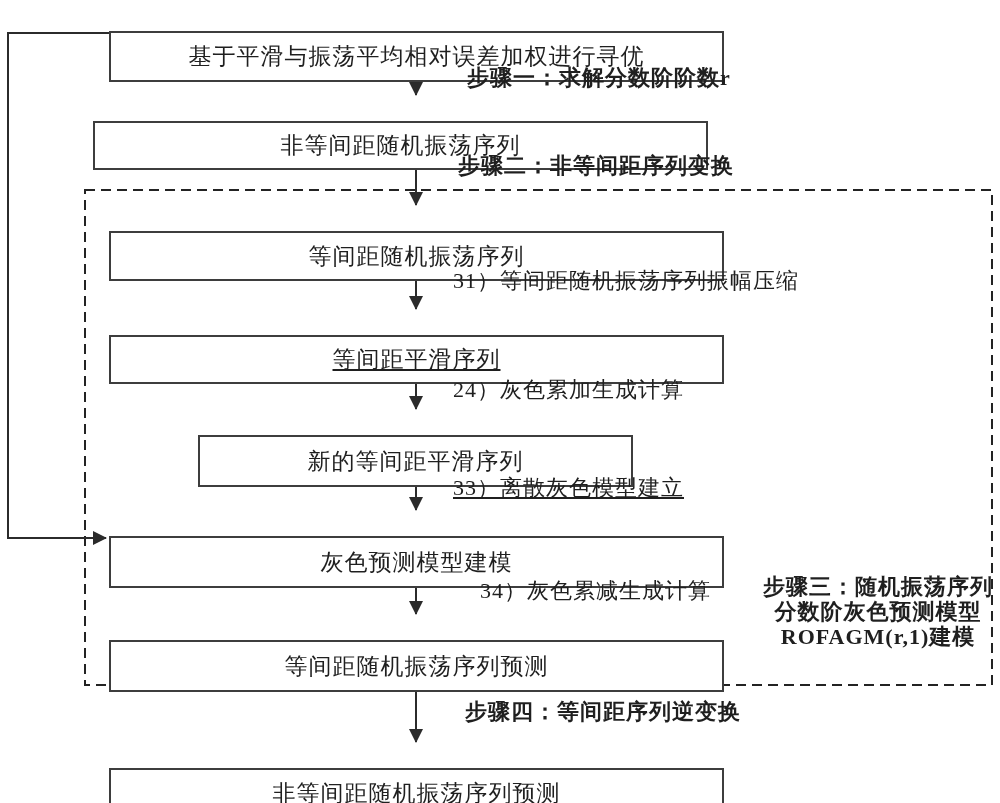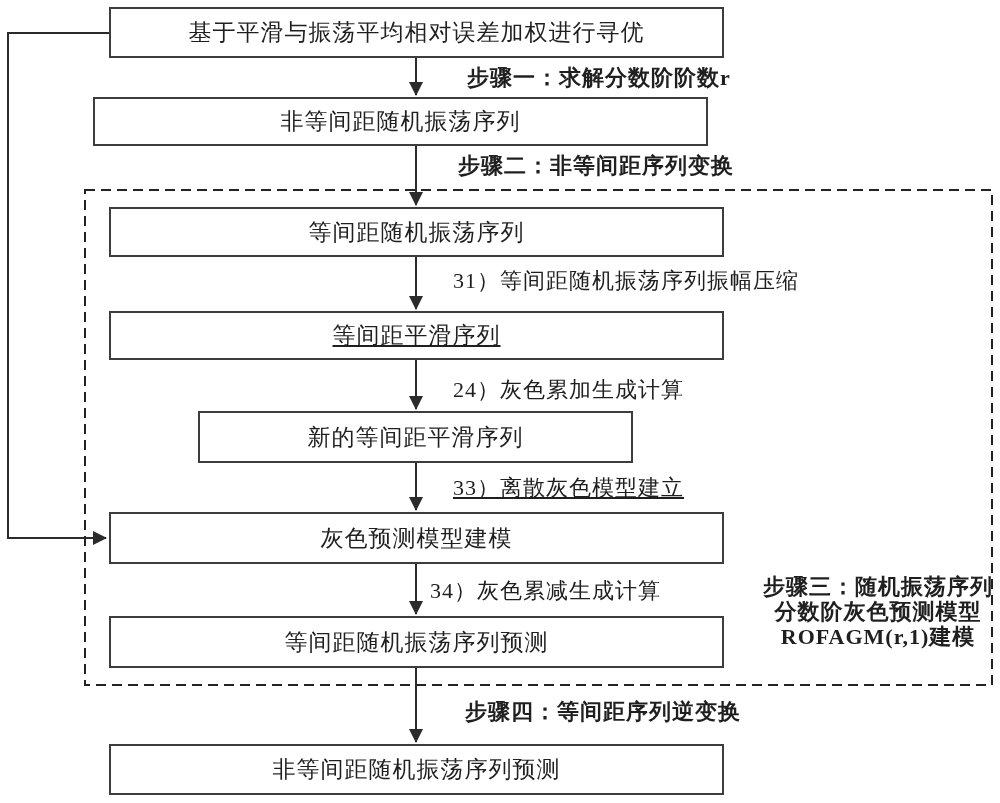--- a/index.html
+++ b/index.html
@@ -25,20 +25,21 @@
     position: absolute;
     box-sizing: border-box;
     border: 2px solid #3d3d3d;
     background: #ffffff;
     display: flex;
     align-items: center;
     justify-content: center;
     text-align: center;
     font-size: 23px;
     letter-spacing: 1px;
+    margin-top: 24px;
   }
   .edge-label {
     position: absolute;
     font-size: 22px;
     line-height: 27px;
     white-space: nowrap;
     letter-spacing: 1px;
   }
   .bold {
     font-weight: bold;
@@ -116,21 +117,21 @@
   <div class="edge-label bold" style="left:467px; top:64px;">步骤一：求解分数阶阶数r</div>
 
   <div class="edge-label bold" style="left:458px; top:152px;">步骤二：非等间距序列变换</div>
 
   <div class="edge-label" style="left:453px; top:267px;">31）等间距随机振荡序列振幅压缩</div>
 
   <div class="edge-label" style="left:453px; top:376px;">24）灰色累加生成计算</div>
 
   <div class="edge-label" style="left:453px; top:474px;text-decoration:underline;">33）离散灰色模型建立</div>
 
-  <div class="edge-label" style="left:430px; top:577px;text-align:right;">34）灰色累减生成计算</div>
+  <div class="edge-label" style="left:480px; top:577px;text-align:right;">34）灰色累减生成计算</div>
 
   <div class="edge-label bold" style="left:465px; top:698px;">步骤四：等间距序列逆变换</div>
 
   <div class="group-label">
     <div>步骤三：随机振荡序列</div>
     <div>分数阶灰色预测模型</div>
     <div>ROFAGM(r,1)建模</div>
   </div>
 
 </div>

